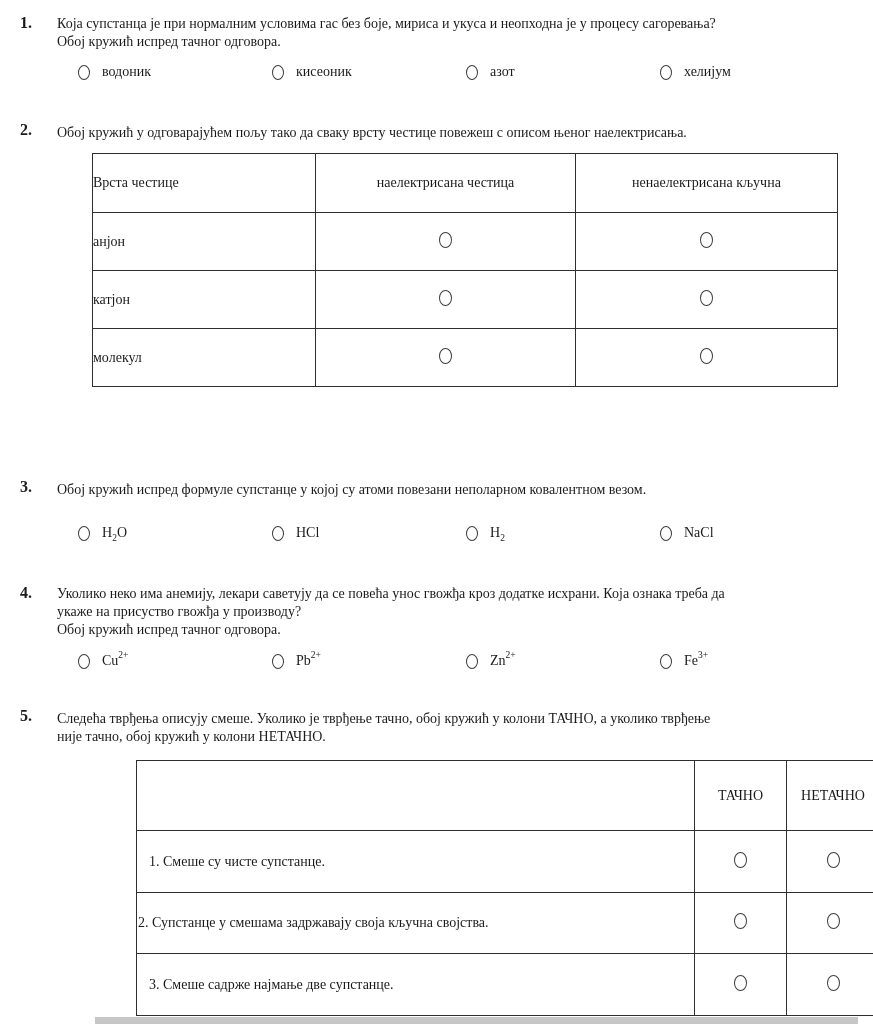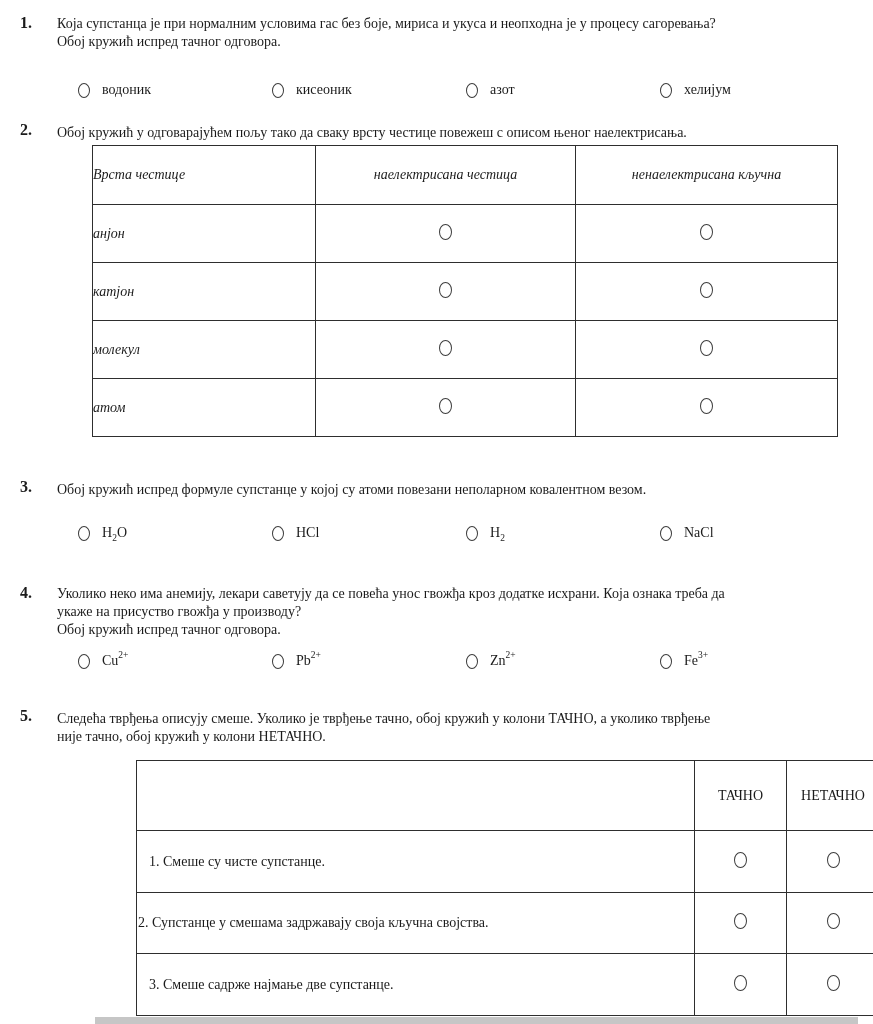--- a/index.html
+++ b/index.html
@@ -52,21 +52,21 @@
     width:763px; height:7px; background:#c6c6c6;
   }
 </style>
 </head>
 <body>
 
 <section class="q" style="top:15px; height:100px;">
   <div class="qnum">1.</div>
   <div class="qline" style="top:0;">Која супстанца је при нормалним условима гас без боје, мириса и укуса и неопходна је у процесу сагоревања?</div>
   <div class="qline" style="top:18px;">Обој кружић испред тачног одговора.</div>
-  <div class="opt-row" style="top:67px;">
+  <div class="opt-row" style="top:49px;">
     <div class="opt">
       <span class="radio"></span>
       <span>водоник</span>
     </div>
     <div class="opt">
       <span class="radio"></span>
       <span>кисеоник</span>
     </div>
     <div class="opt">
       <span class="radio"></span>
@@ -75,21 +75,21 @@
     <div class="opt">
       <span class="radio"></span>
       <span>хелијум</span>
     </div>
   </div>
 </section>
 
 <section class="q" style="top:122px; height:340px;">
   <div class="qnum">2.</div>
   <div class="qline" style="top:2px;">Обој кружић у одговарајућем пољу тако да сваку врсту честице повежеш с описом њеног наелектрисања.</div>
-  <table class="grid" style="top:23px; width:745px;font-style:italic;">
+  <table class="grid" style="top:31px; width:745px;">
     <colgroup>
         <col style="width:223px">
         <col style="width:260px">
         <col style="width:262px">
       </colgroup>
     <tbody>
         <tr style="height:59px;">
       <th class="cell-left">Врста честице</th>
       <th class="cell-center">наелектрисана честица</th>
       <th class="cell-center">ненаелектрисана кључна</th>
@@ -99,25 +99,20 @@
       <td class="cell-center"><span class="radio"></span></td>
       <td class="cell-center"><span class="radio"></span></td>
     </tr>
     <tr style="height:58px;">
       <td class="cell-left">катјон</td>
       <td class="cell-center"><span class="radio"></span></td>
       <td class="cell-center"><span class="radio"></span></td>
     </tr>
     <tr style="height:58px;">
       <td class="cell-left">молекул</td>
-      <td class="cell-center"><span class="radio"></span></td>
-      <td class="cell-center"><span class="radio"></span></td>
-    </tr>
-    <tr style="height:58px;">
-      <td class="cell-left">атом</td>
       <td class="cell-center"><span class="radio"></span></td>
       <td class="cell-center"><span class="radio"></span></td>
     </tr>
   </tbody>
     </table>
 </section>
 
 <section class="q" style="top:479px; height:80px;">
   <div class="qnum">3.</div>
   <div class="qline" style="top:2px;">Обој кружић испред формуле супстанце у којој су атоми повезани неполарном ковалентном везом.</div>

